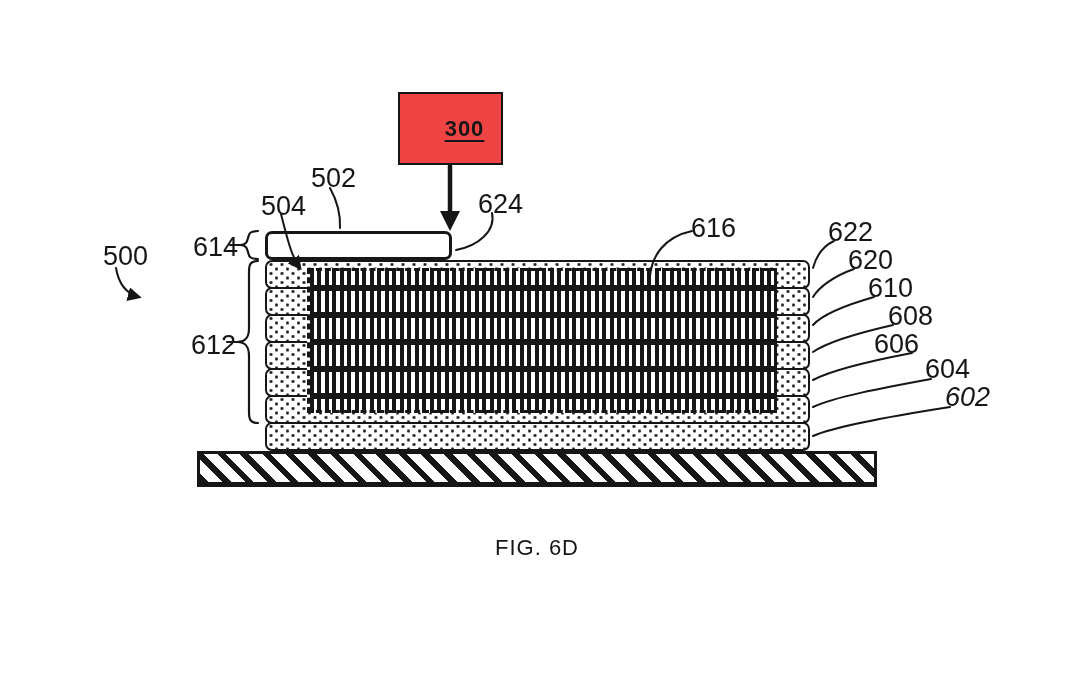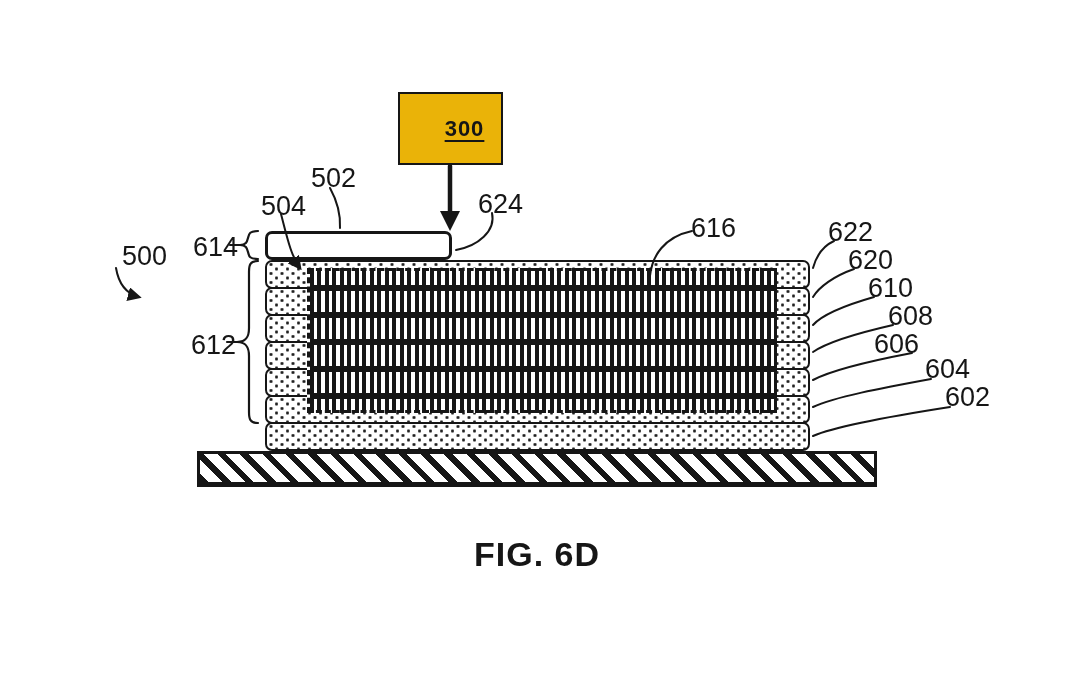--- a/index.html
+++ b/index.html
@@ -3,21 +3,21 @@
 <meta charset="utf-8">
 <style>
   html,body{margin:0;padding:0;background:#fff;}
   .stage{
     position:relative;width:1088px;height:700px;background:#ffffff;
     font-family:"Liberation Sans", sans-serif;color:#161616;overflow:hidden;
   }
   
   .box300{
     position:absolute;left:398px;top:92px;width:105px;height:73px;
-    border:2.5px solid #161616;box-sizing:border-box;background:#eab308;
+    border:2.5px solid #161616;box-sizing:border-box;background:#ef4444;
     display:flex;align-items:center;justify-content:center;padding-left:28px;
   }
   .box300 span{
     font-size:22px;font-weight:600;letter-spacing:1px;
     text-decoration:underline;text-underline-offset:4px;text-decoration-thickness:2px;
   }
   
   .layer{
     position:absolute;left:265px;width:545px;height:29px;box-sizing:border-box;
     border:2.5px solid #161616;border-radius:7px;background-color:#fff;
@@ -44,37 +44,37 @@
   .b0{top:14px;} .b1{top:41px;} .b2{top:68px;} .b3{top:95px;} .b4{top:122px;}
   
   .substrate{
     position:absolute;left:197px;top:451px;width:680px;height:36px;box-sizing:border-box;
     border:3px solid #161616;border-bottom-width:5px;
     background:repeating-linear-gradient(45deg,#161616 0 6px,#ffffff 6px 16px);
     z-index:1;
   }
   .overlay{position:absolute;left:0;top:0;z-index:6;pointer-events:none;}
   .lbl{position:absolute;font-size:27px;font-weight:500;z-index:7;white-space:nowrap;}
-  .lbl-500{left:103px;top:241px;margin-left:19px;}
+  .lbl-500{left:103px;top:241px;}
   .lbl-614{left:193px;top:232px;}
   .lbl-612{left:191px;top:330px;}
   .lbl-502{left:311px;top:163px;}
   .lbl-504{left:261px;top:191px;}
   .lbl-624{left:478px;top:189px;}
   .lbl-616{left:691px;top:213px;text-align:right;}
   .lbl-622{left:828px;top:217px;text-align:right;}
   .lbl-620{left:848px;top:245px;}
   .lbl-610{left:868px;top:273px;}
   .lbl-608{left:888px;top:301px;}
   .lbl-606{left:874px;top:329px;}
   .lbl-604{left:925px;top:354px;}
-  .lbl-602{left:945px;top:382px;}
+  .lbl-602{left:945px;top:382px;font-style:italic;}
   .caption{
     position:absolute;left:537px;top:535px;transform:translateX(-50%);
-    font-size:34px;font-weight:700;letter-spacing:1px;z-index:7;
+    font-size:22px;font-weight:400;letter-spacing:1px;z-index:7;
   }
 </style>
 </head>
 <body>
 
 <div class="stage">
 
   <div class="box300">
     <span>300</span>
   </div>

